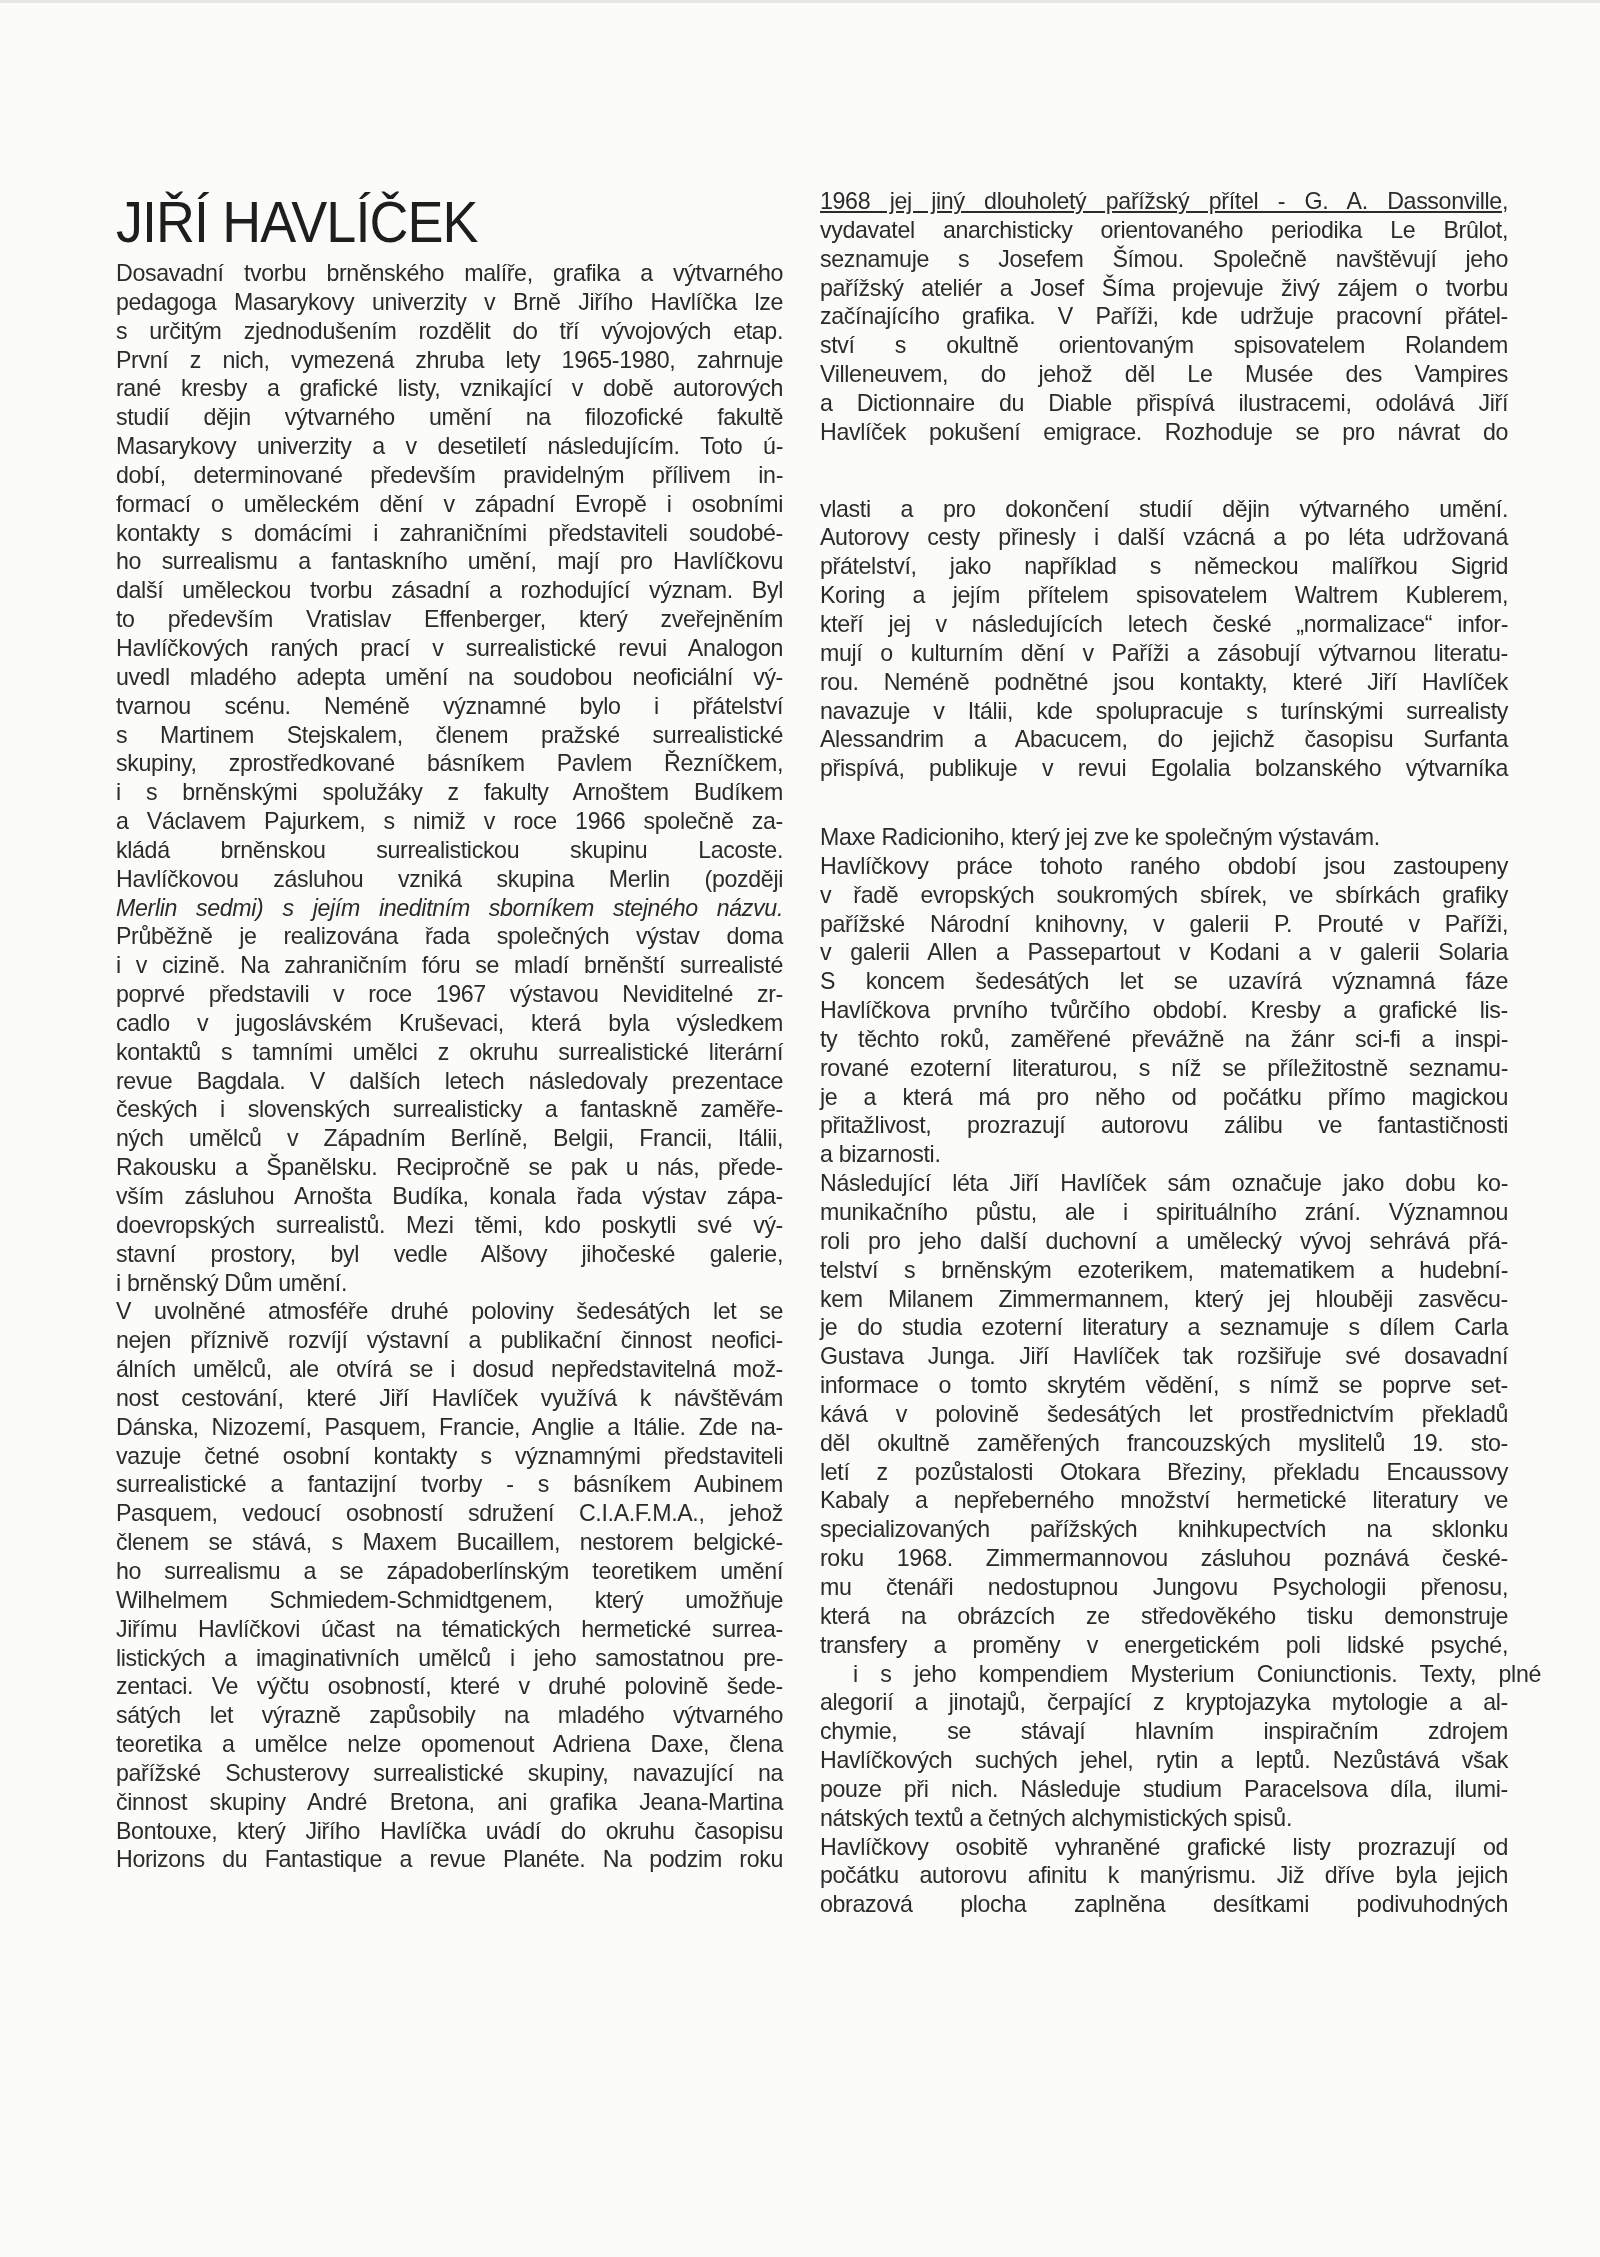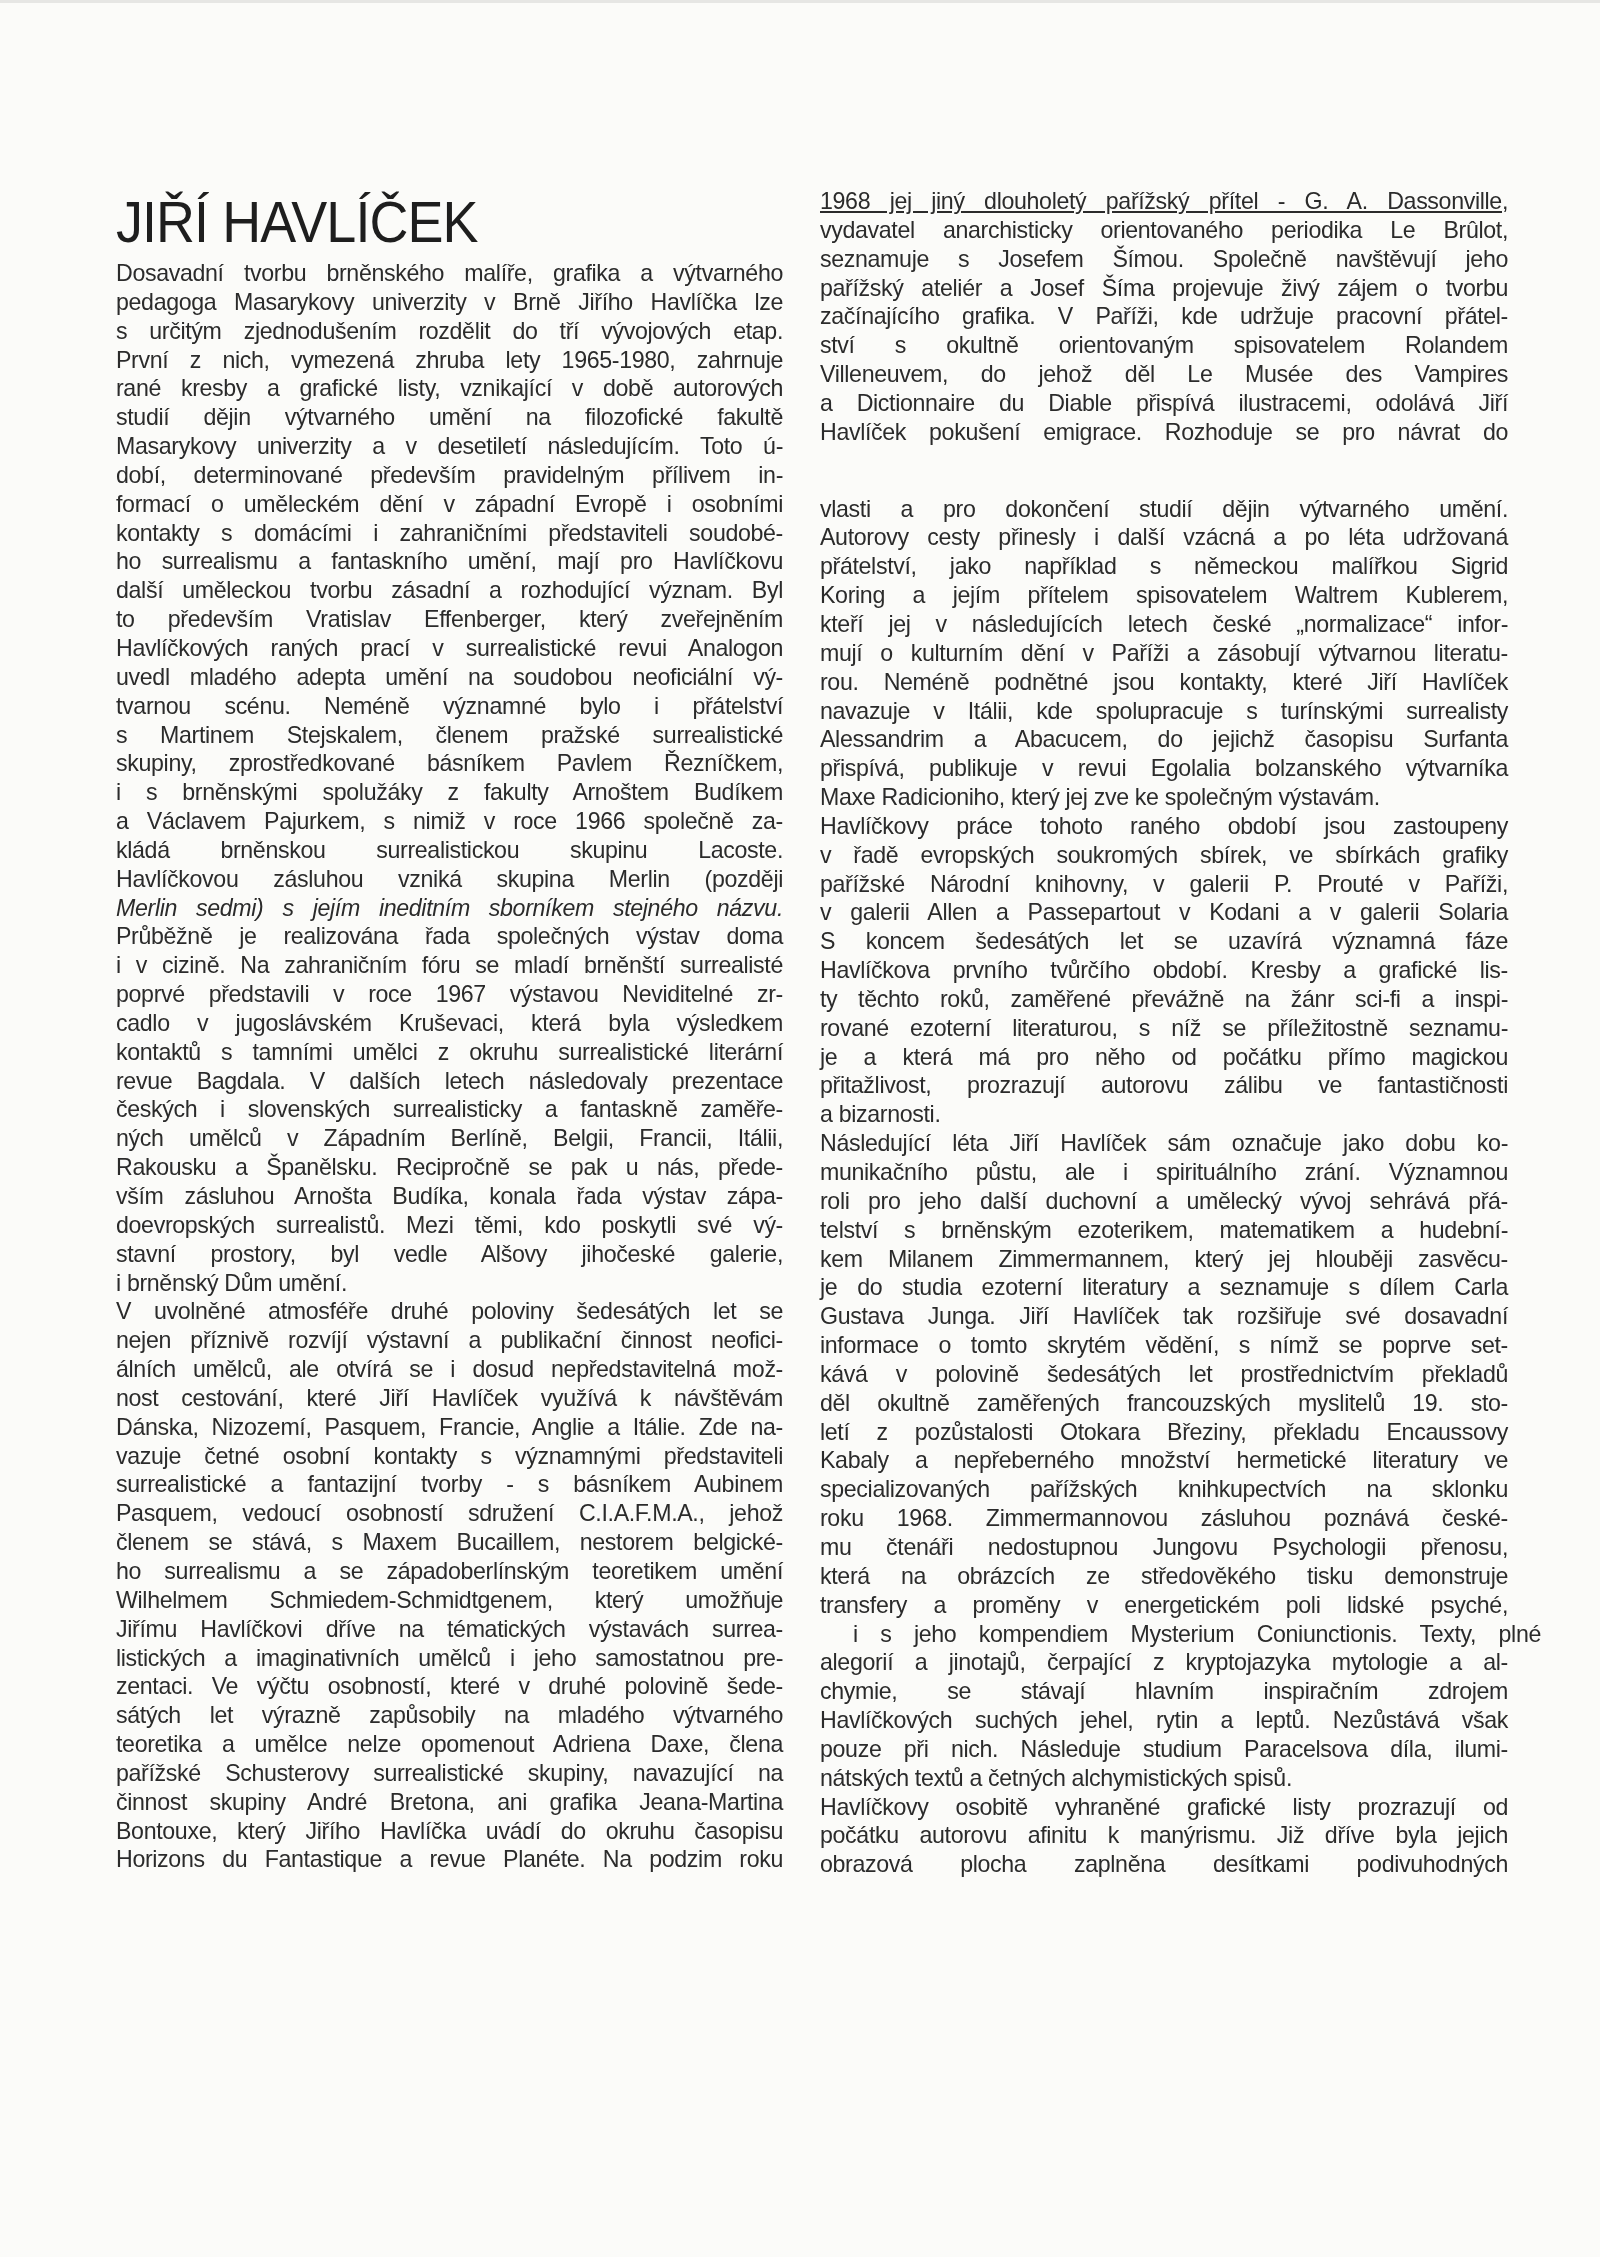--- a/index.html
+++ b/index.html
@@ -93,21 +93,21 @@
     <span class="line" style="display: block; width: 667px;">nejen příznivě rozvíjí výstavní a publikační činnost neofici-</span>
     <span class="line" style="display: block; width: 667px;">álních umělců, ale otvírá se i dosud nepředstavitelná mož-</span>
     <span class="line" style="display: block; width: 667px;">nost cestování, které Jiří Havlíček využívá k návštěvám</span>
     <span class="line" style="display: block; width: 667px;">Dánska, Nizozemí, Pasquem, Francie, Anglie a Itálie. Zde na-</span>
     <span class="line" style="display: block; width: 667px;">vazuje četné osobní kontakty s významnými představiteli</span>
     <span class="line" style="display: block; width: 667px;">surrealistické a fantazijní tvorby - s básníkem Aubinem</span>
     <span class="line" style="display: block; width: 667px;">Pasquem, vedoucí osobností sdružení C.I.A.F.M.A., jehož</span>
     <span class="line" style="display: block; width: 667px;">členem se stává, s Maxem Bucaillem, nestorem belgické-</span>
     <span class="line" style="display: block; width: 667px;">ho surrealismu a se západoberlínským teoretikem umění</span>
     <span class="line" style="display: block; width: 667px;">Wilhelmem Schmiedem-Schmidtgenem, který umožňuje</span>
-    <span class="line" style="display: block; width: 667px;">Jiřímu Havlíčkovi dříve na tématických výstavách surrea-</span>
+    <span class="line" style="display: block; width: 667px;">Jiřímu Havlíčkovi účast na tématických hermetické surrea-</span>
     <span class="line" style="display: block; width: 667px;">listických a imaginativních umělců i jeho samostatnou pre-</span>
     <span class="line" style="display: block; width: 667px;">zentaci. Ve výčtu osobností, které v druhé polovině šede-</span>
     <span class="line" style="display: block; width: 667px;">sátých let výrazně zapůsobily na mladého výtvarného</span>
     <span class="line" style="display: block; width: 667px;">teoretika a umělce nelze opomenout Adriena Daxe, člena</span>
     <span class="line" style="display: block; width: 667px;">pařížské Schusterovy surrealistické skupiny, navazující na</span>
     <span class="line" style="display: block; width: 667px;">činnost skupiny André Bretona, ani grafika Jeana-Martina</span>
     <span class="line" style="display: block; width: 667px;">Bontouxe, který Jiřího Havlíčka uvádí do okruhu časopisu</span>
     <span class="line" style="display: block; width: 667px;">Horizons du Fantastique a revue Planéte. Na podzim roku</span>
   </div>
 <div class="column col-right" id="col-right">
@@ -123,21 +123,21 @@
     <span class="line" style="display: block; width: 688px; margin-top: 48px;">vlasti a pro dokončení studií dějin výtvarného umění.</span>
     <span class="line" style="display: block; width: 688px;">Autorovy cesty přinesly i další vzácná a po léta udržovaná</span>
     <span class="line" style="display: block; width: 688px;">přátelství, jako například s německou malířkou Sigrid</span>
     <span class="line" style="display: block; width: 688px;">Koring a jejím přítelem spisovatelem Waltrem Kublerem,</span>
     <span class="line" style="display: block; width: 688px;">kteří jej v následujících letech české „normalizace“ infor-</span>
     <span class="line" style="display: block; width: 688px;">mují o kulturním dění v Paříži a zásobují výtvarnou literatu-</span>
     <span class="line" style="display: block; width: 688px;">rou. Neméně podnětné jsou kontakty, které Jiří Havlíček</span>
     <span class="line" style="display: block; width: 688px;">navazuje v Itálii, kde spolupracuje s turínskými surrealisty</span>
     <span class="line" style="display: block; width: 688px;">Alessandrim a Abacucem, do jejichž časopisu Surfanta</span>
     <span class="line" style="display: block; width: 688px;">přispívá, publikuje v revui Egolalia bolzanského výtvarníka</span>
-    <span class="line last" style="display: block; width: 688px;">Maxe Radicioniho, který jej zve ke společným výstavám.</span>
+    <span class="line last" style="display: block; width: 688px; margin-top: 40px;">Maxe Radicioniho, který jej zve ke společným výstavám.</span>
     <span class="line" style="display: block; width: 688px;">Havlíčkovy práce tohoto raného období jsou zastoupeny</span>
     <span class="line" style="display: block; width: 688px;">v řadě evropských soukromých sbírek, ve sbírkách grafiky</span>
     <span class="line" style="display: block; width: 688px;">pařížské Národní knihovny, v galerii P. Prouté v Paříži,</span>
     <span class="line" style="display: block; width: 688px;">v galerii Allen a Passepartout v Kodani a v galerii Solaria</span>
     <span class="line" style="display: block; width: 688px;">S koncem šedesátých let se uzavírá významná fáze</span>
     <span class="line" style="display: block; width: 688px;">Havlíčkova prvního tvůrčího období. Kresby a grafické lis-</span>
     <span class="line" style="display: block; width: 688px;">ty těchto roků, zaměřené převážně na žánr sci-fi a inspi-</span>
     <span class="line" style="display: block; width: 688px;">rované ezoterní literaturou, s níž se příležitostně seznamu-</span>
     <span class="line" style="display: block; width: 688px;">je a která má pro něho od počátku přímo magickou</span>
     <span class="line" style="display: block; width: 688px;">přitažlivost, prozrazují autorovu zálibu ve fantastičnosti</span>

